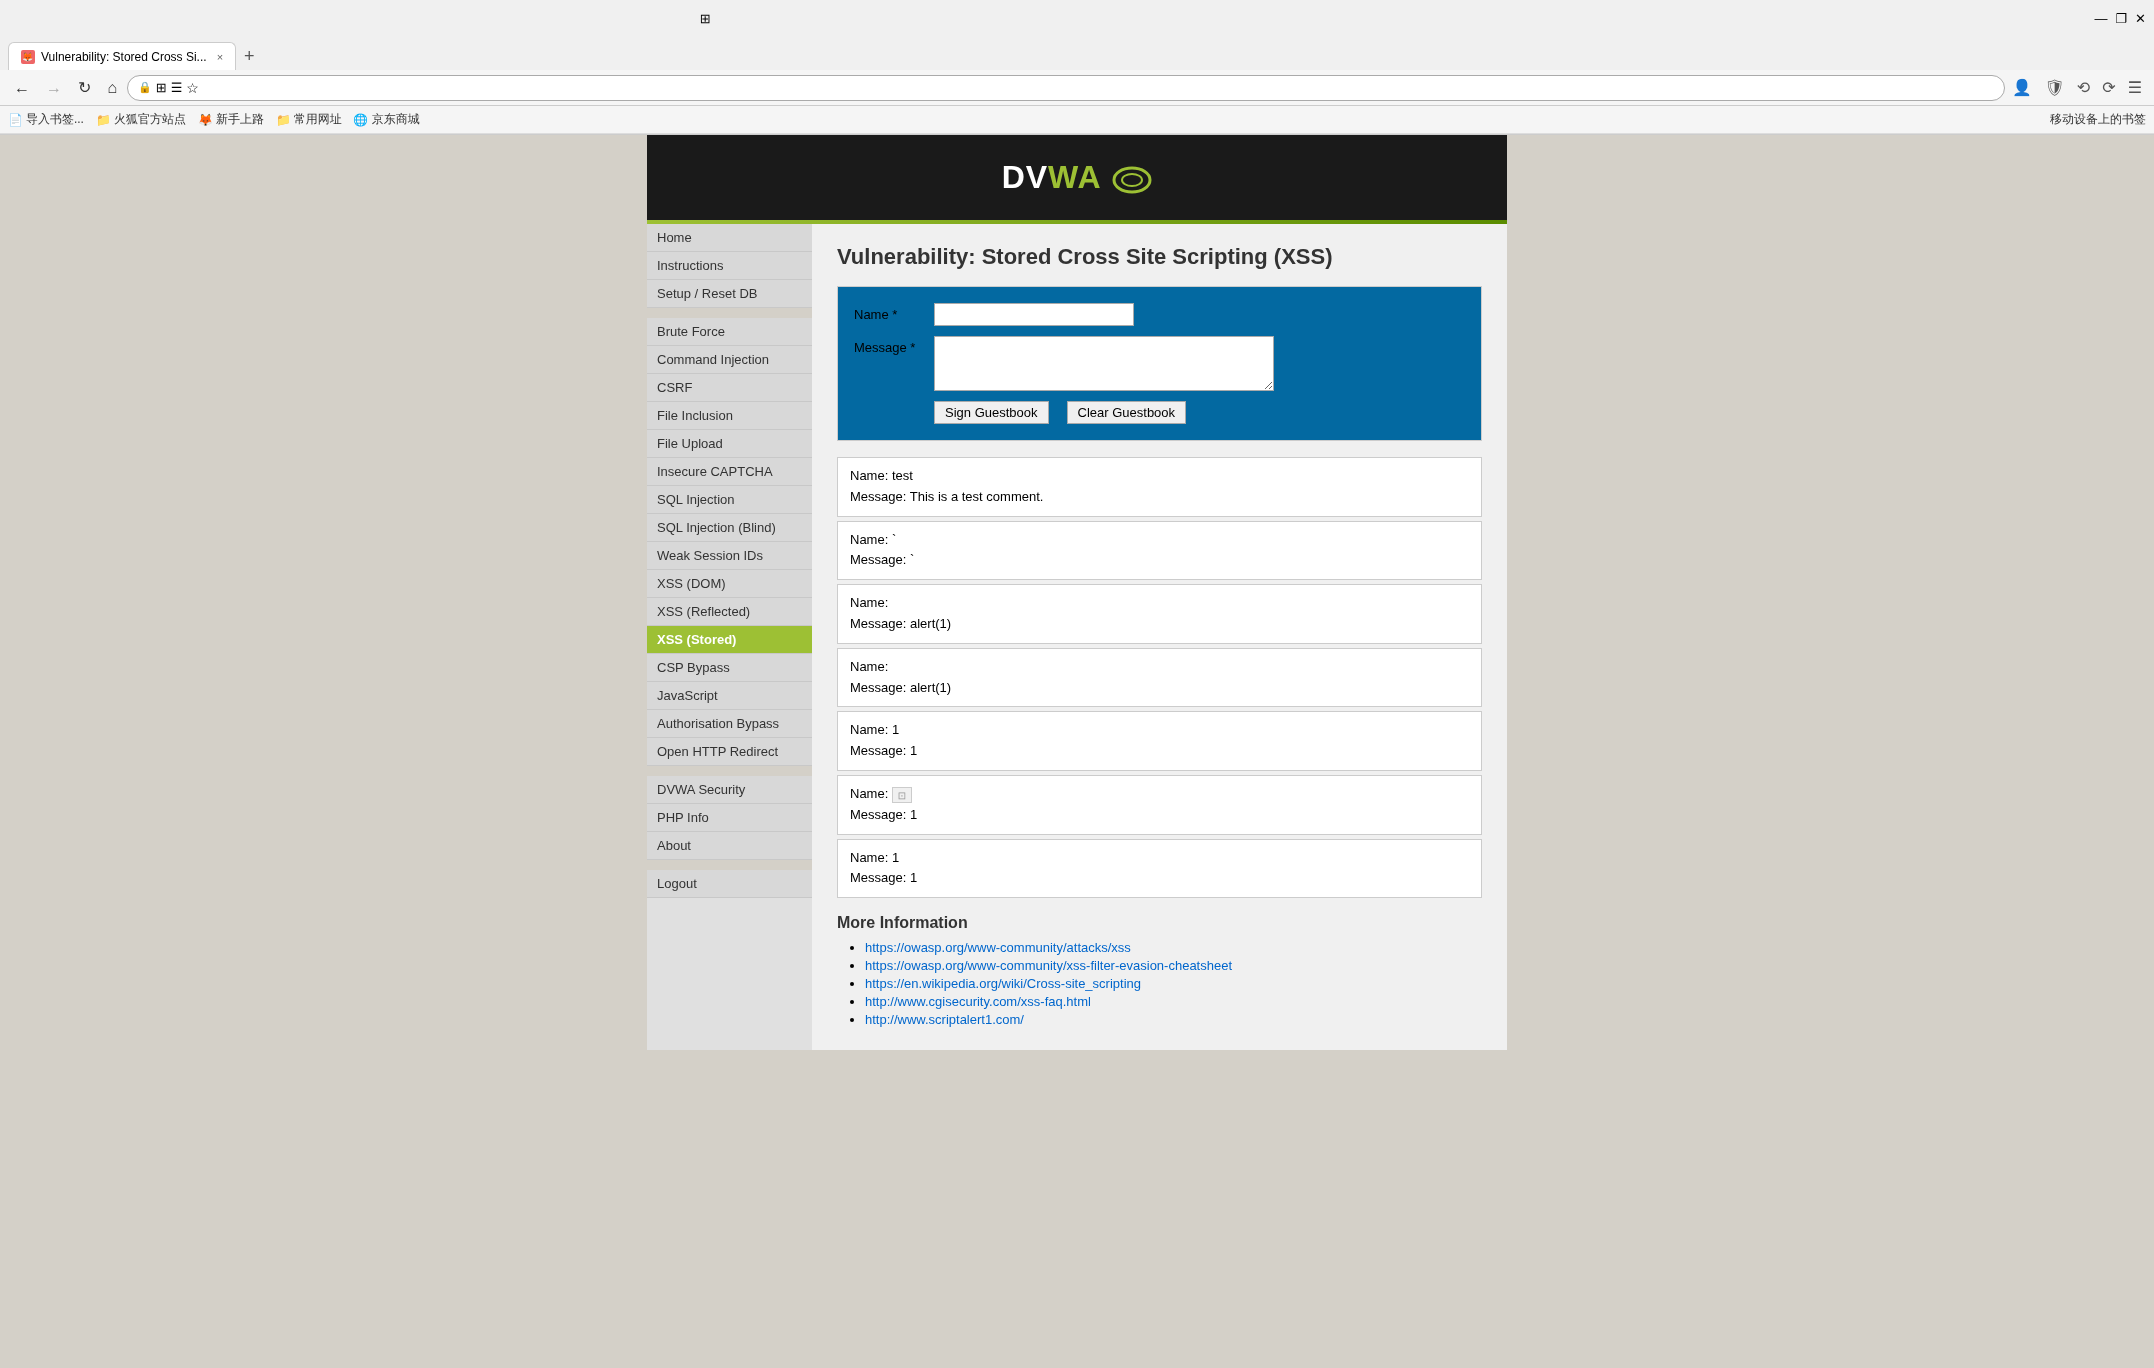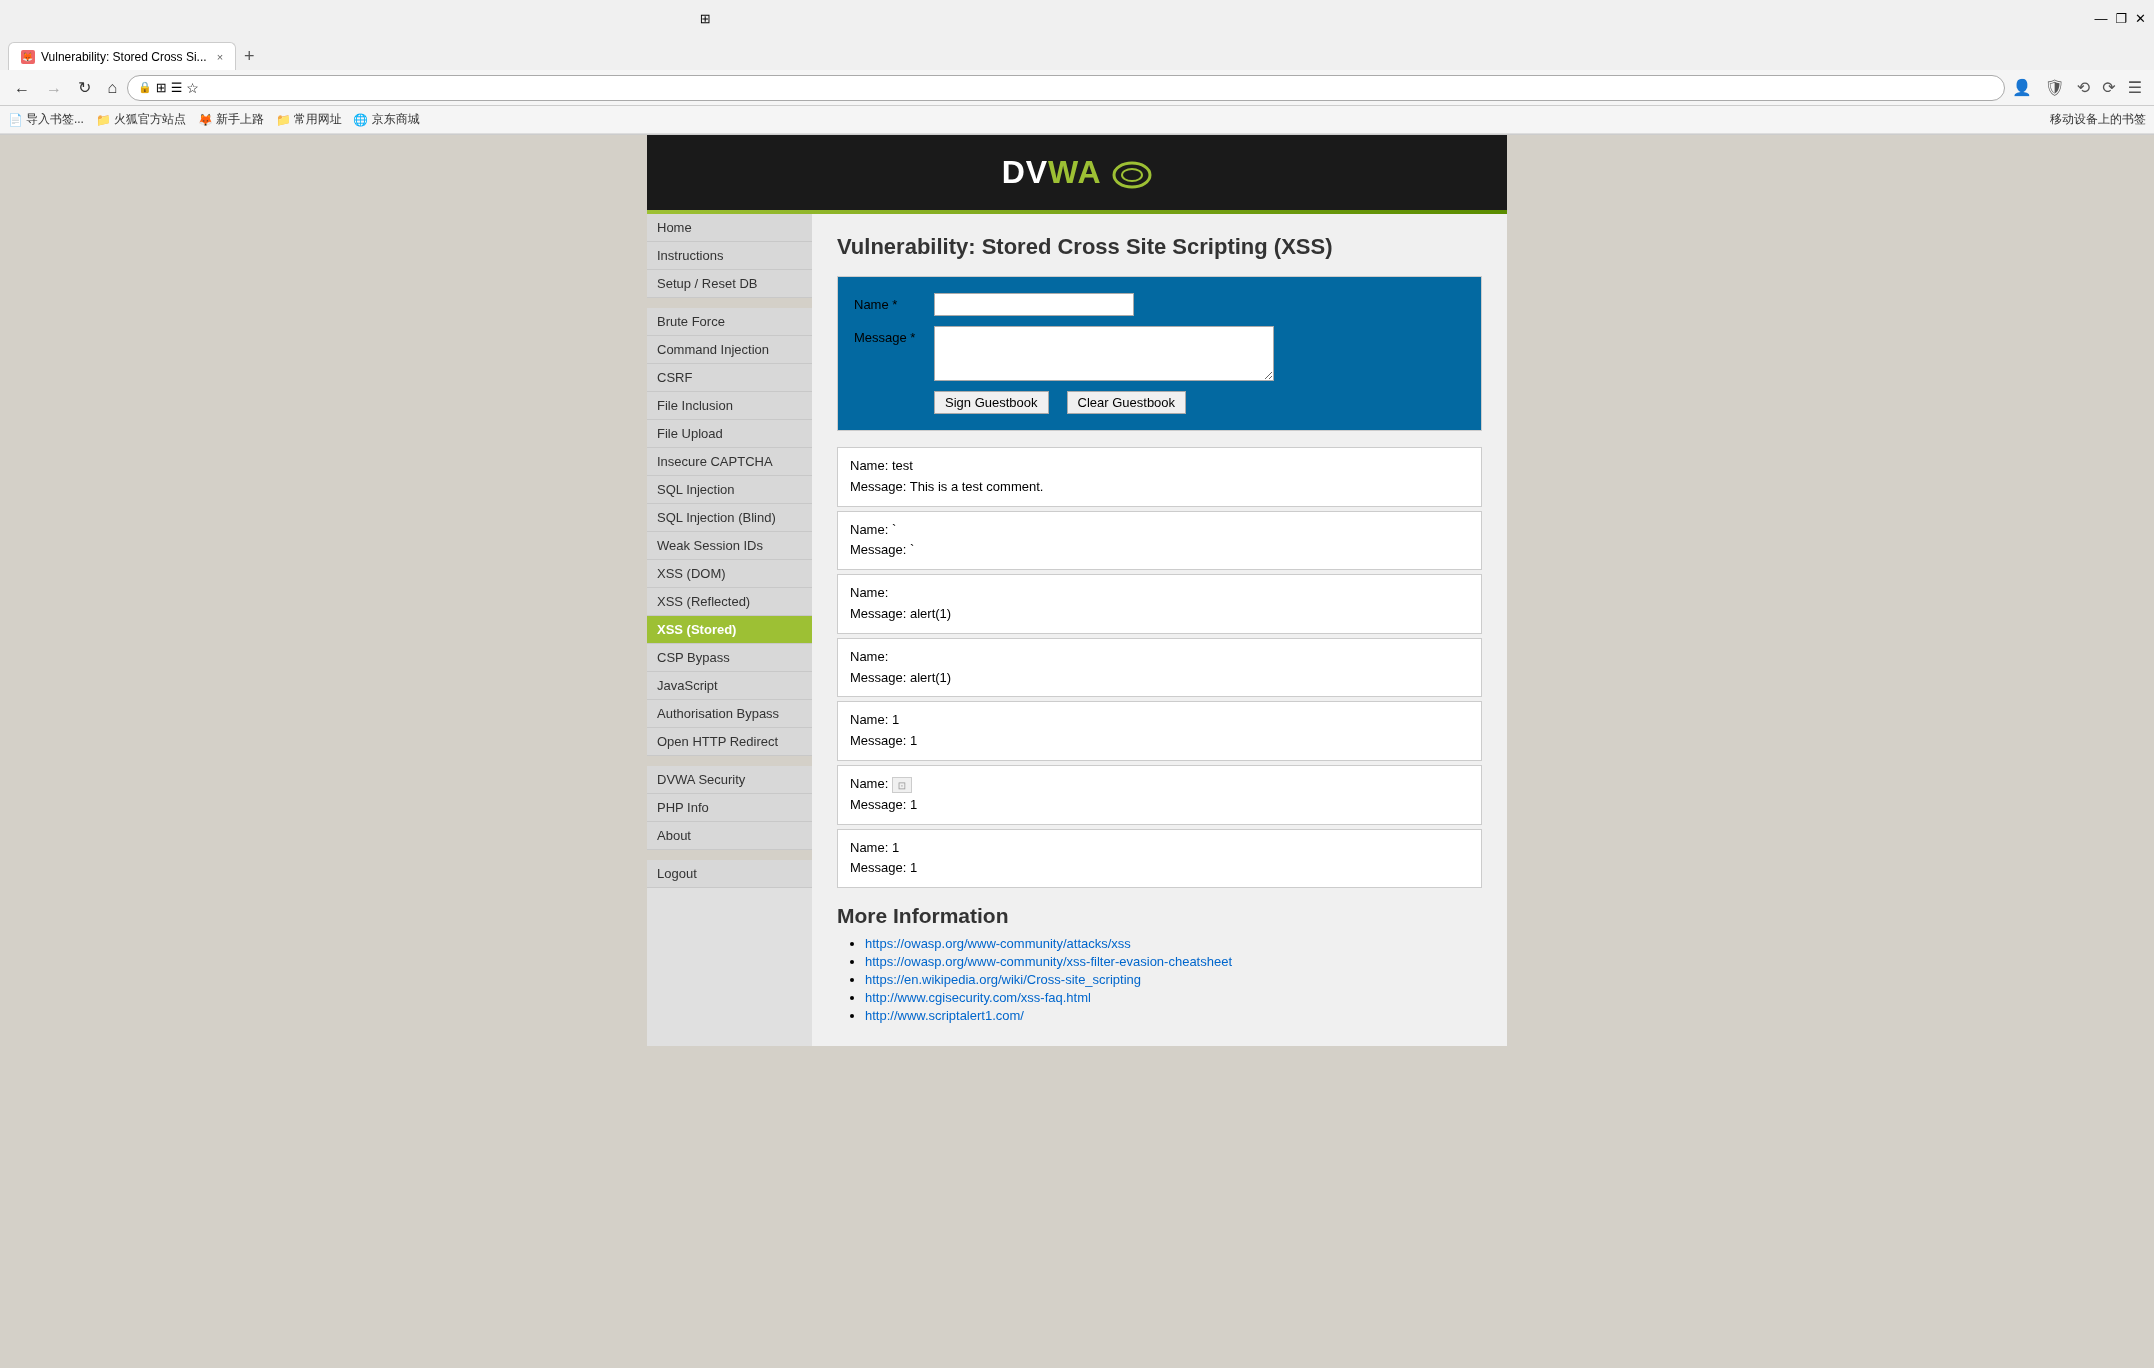--- a/index.html
+++ b/index.html
@@ -62,21 +62,21 @@
       display: flex;
       justify-content: center;
       padding: 0;
     }
     .site-container {
       width: 860px;
       background: #d4d0c8;
     }
     .site-header {
       background: #1a1a1a;
-      height: 75px;
+      height: 85px;
       display: flex;
       align-items: center;
       justify-content: center;
     }
     .dvwa-logo {
       color: white;
       font-size: 32px;
       font-weight: bold;
       letter-spacing: 1px;
     }
@@ -159,21 +159,21 @@
     }
     .guestbook-entry {
       background: white;
       border: 1px solid #ccc;
       padding: 8px 12px;
       margin-bottom: 4px;
       font-size: 13px;
       line-height: 1.6;
     }
     .more-info-title {
-      font-size: 21px;
+      font-size: 16px;
       font-weight: bold;
       color: #333;
       margin: 16px 0 8px 0;
     }
     .more-info-list { list-style: disc; padding-left: 28px; }
     .more-info-list li { margin-bottom: 3px; }
     .more-info-list a { color: #0066cc; text-decoration: none; font-size: 13px; }
     .broken-img {
       display: inline-block;
       width: 20px; height: 16px;

